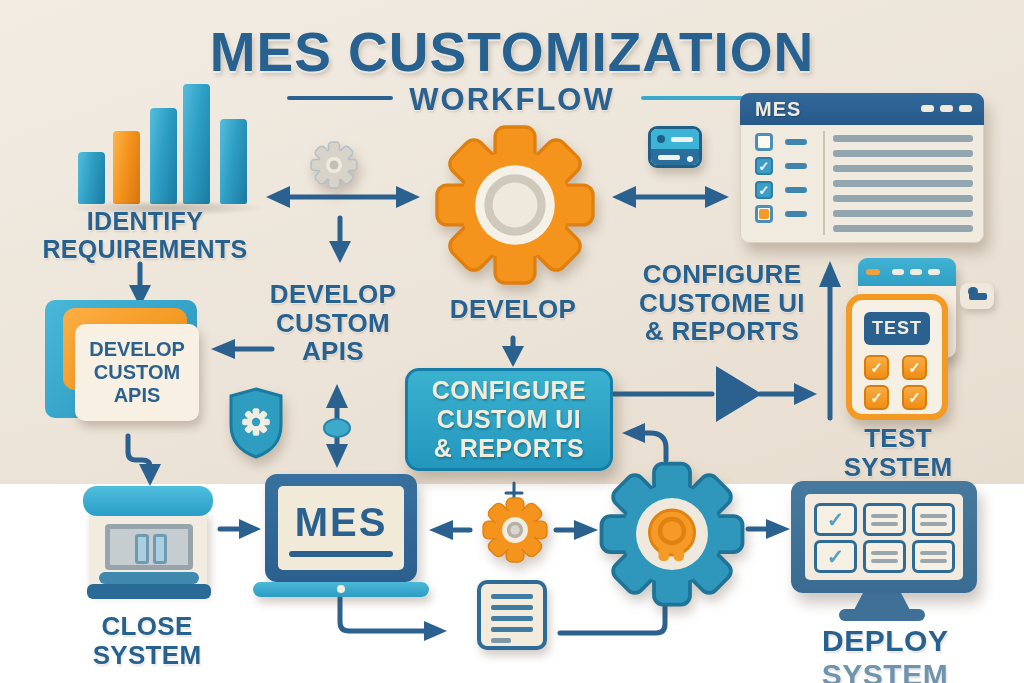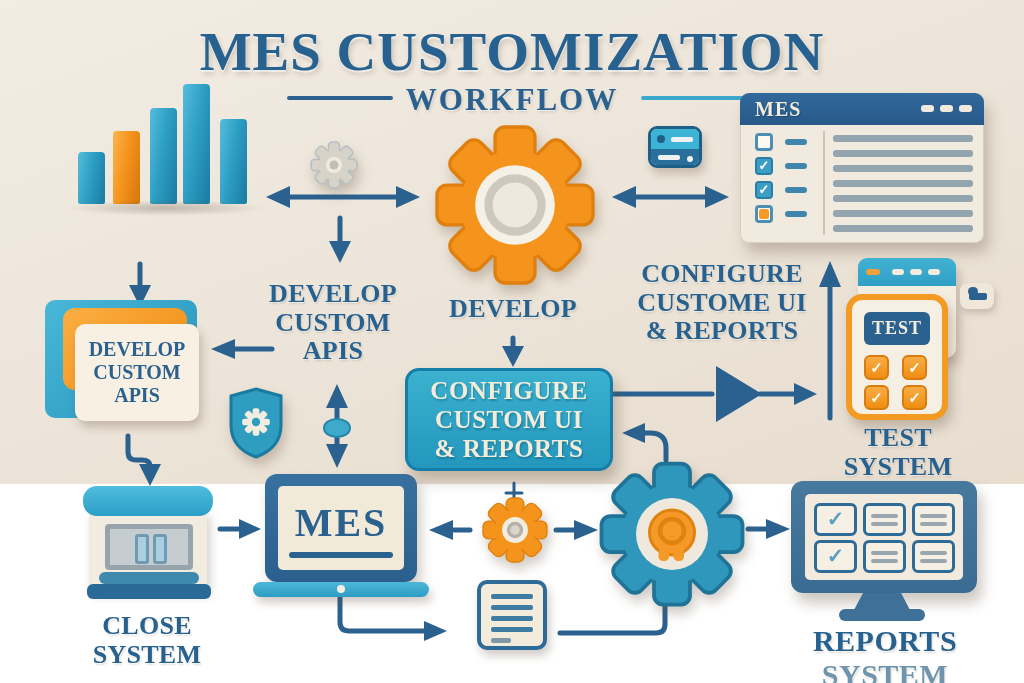--- a/index.html
+++ b/index.html
@@ -1,19 +1,19 @@
 <!DOCTYPE html>
 <html><head>
 <meta charset="utf-8">
 <style>
   * { margin:0; padding:0; box-sizing:border-box; }
   html,body { width:1024px; height:683px; overflow:hidden; }
   body { font-family:"Liberation Sans", sans-serif; }
   .canvas { position:relative; width:1024px; height:484px;
-    background:linear-gradient(160deg,#f2ece3 0%, #ece4d8 55%, #e7ddcf 100%);font-family:Liberation Serif, serif; }
+    background:linear-gradient(160deg,#f2ece3 0%, #ece4d8 55%, #e7ddcf 100%); }
   .abs { position:absolute; }
   .lbl { position:absolute; font-weight:700; color:#27618f; text-align:center;
          white-space:pre-line; line-height:1.1; letter-spacing:.3px;
          text-shadow:0 1px 0 rgba(255,255,255,.45), 1px 2px 2px rgba(100,80,60,.18); }
   .title-main { left:0; right:0; top:20px; font-size:55px; font-weight:700;
                 letter-spacing:1px; text-align:center; color:#27618f; position:absolute;
                 text-shadow:0 2px 0 rgba(255,255,255,.5), 2px 4px 5px rgba(100,80,60,.25); }
   .title-sub { left:0; right:0; top:82px; font-size:31px; font-weight:700; letter-spacing:2px;
                text-align:center; color:#2b618f; position:absolute;
                text-shadow:0 1px 0 rgba(255,255,255,.5), 1px 2px 3px rgba(100,80,60,.2); }
@@ -218,20 +218,22 @@
   </svg>
 
   <div class="abs" style="left:70px; top:80px; width:190px; height:124px;">
     <div class="bar teal" style="left:8px;   height:52px;"></div>
     <div class="bar orange" style="left:43px;  height:73px;"></div>
     <div class="bar teal" style="left:80px;  height:96px;"></div>
     <div class="bar teal" style="left:113px; height:120px;"></div>
     <div class="bar teal" style="left:150px; height:85px;"></div>
   </div>
   <div class="chart-shadow" style="left:66px; top:200px; width:200px; height:16px;"></div>
+  <div class="lbl" style="left:35px; top:208px; width:220px; font-size:25px;">IDENTIFY
+REQUIREMENTS</div>
 
   <svg class="icon" style="left:309px; top:140px;" width="50" height="50" viewBox="0 0 100 100">
     <g transform="translate(50,50)" fill="#d7d3c9" stroke="#b7c0c4" stroke-width="3">
       <rect x="-11" y="-46" width="22" height="92" rx="7"></rect>
       <rect x="-11" y="-46" width="22" height="92" rx="7" transform="rotate(45)"></rect>
       <rect x="-11" y="-46" width="22" height="92" rx="7" transform="rotate(90)"></rect>
       <rect x="-11" y="-46" width="22" height="92" rx="7" transform="rotate(135)"></rect>
       <circle r="30" stroke="none"></circle>
       <circle r="16" fill="#efeade" stroke="none"></circle>
       <circle r="9" fill="#c4bfb4" stroke="none"></circle>
@@ -417,21 +419,21 @@
         </div>
       <div class="mon-cell" style="left:107px; top:46px;">
           <div class="mon-ln"></div>
           <div class="mon-ln"></div>
         </div>
     </div>
     <div class="mon-neck" style="left:63px; top:112px; width:56px; height:17px;"></div>
     <div class="mon-base" style="left:48px; top:128px; width:86px; height:12px;"></div>
   </div>
   <div class="deploy-lbl" style="left:770px; top:624px; width:230px;">
-    <span class="w1">REPORTS</span>
+    <span class="w1">DEPLOY</span>
     <span> </span>
     <span class="w2">SYSTEM</span>
   </div>
 
   <div class="abs" style="left:846px; top:258px; width:150px; height:165px;">
     <div class="test-back" style="left:12px; top:0; width:98px; height:100px;">
       <div class="test-back-head"></div>
       <div class="tb-dash" style="left:8px; top:11px; width:14px; background:#f0a03c;"></div>
       <div class="tb-dash" style="left:34px; top:11px; width:12px; background:#f2ecdf;"></div>
       <div class="tb-dash" style="left:52px; top:11px; width:12px; background:#f2ecdf;"></div>

